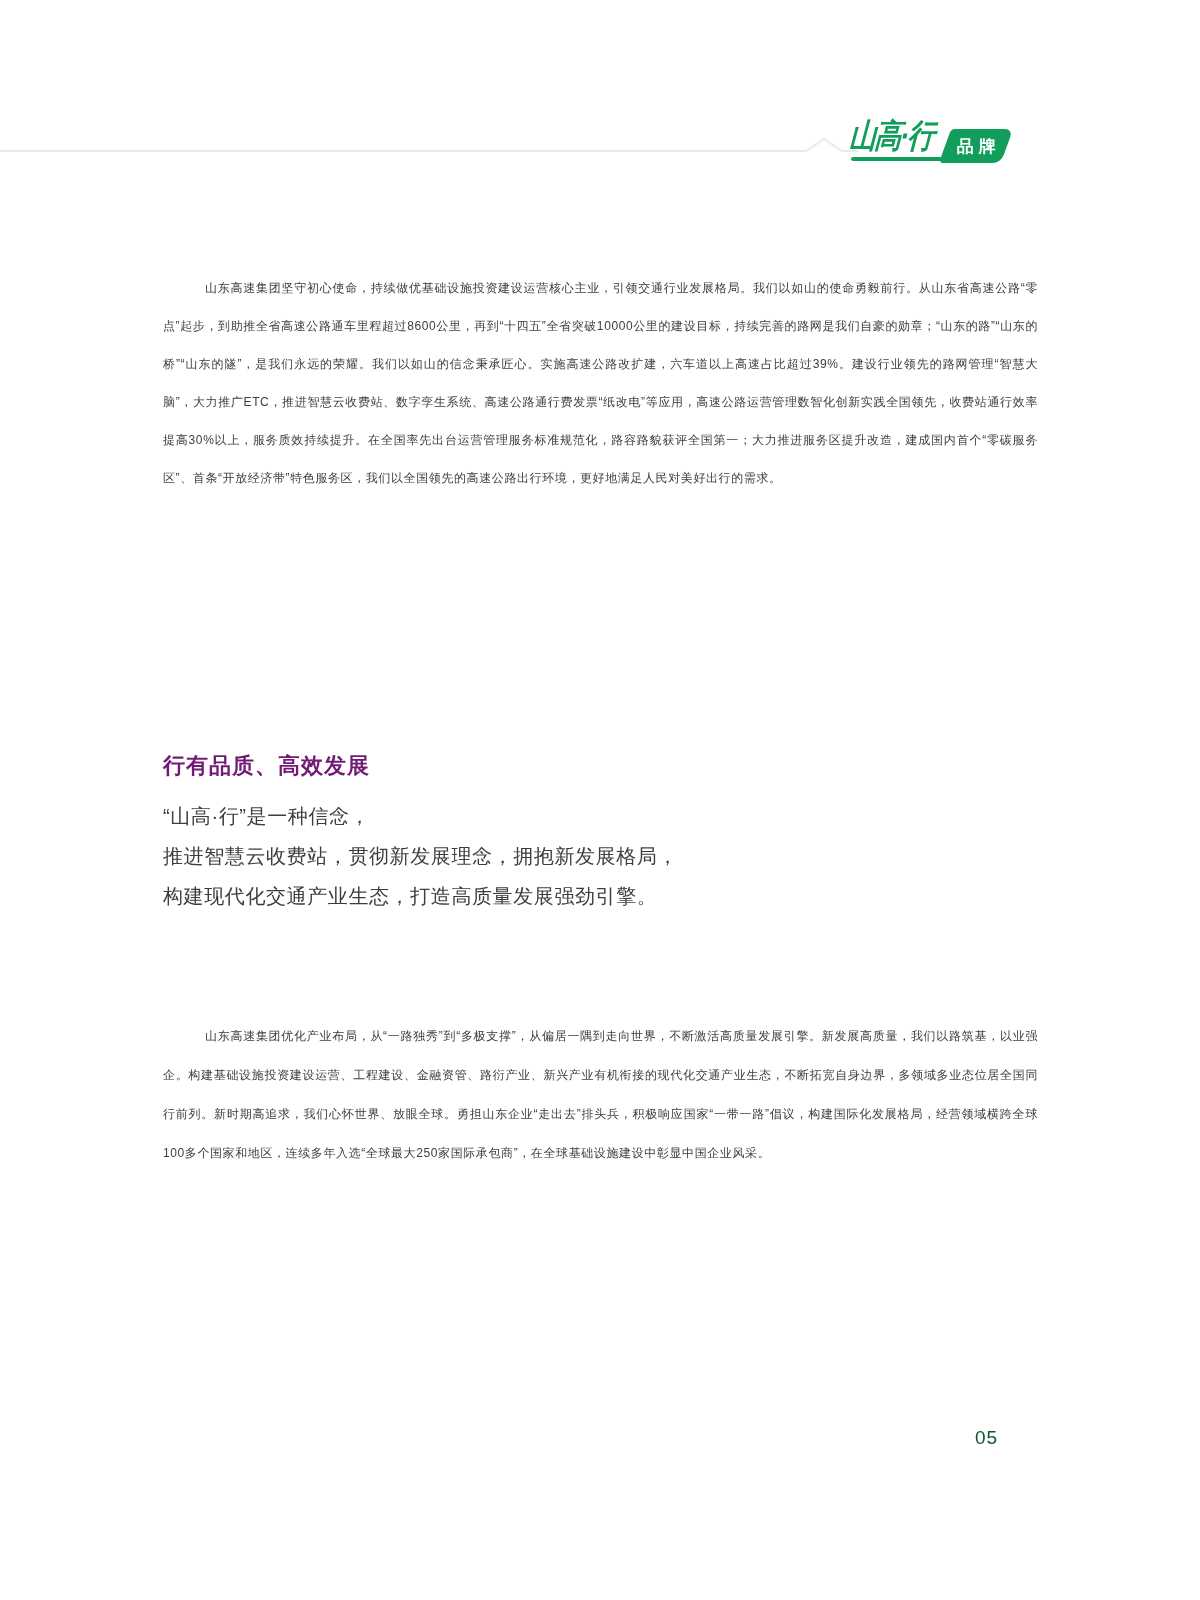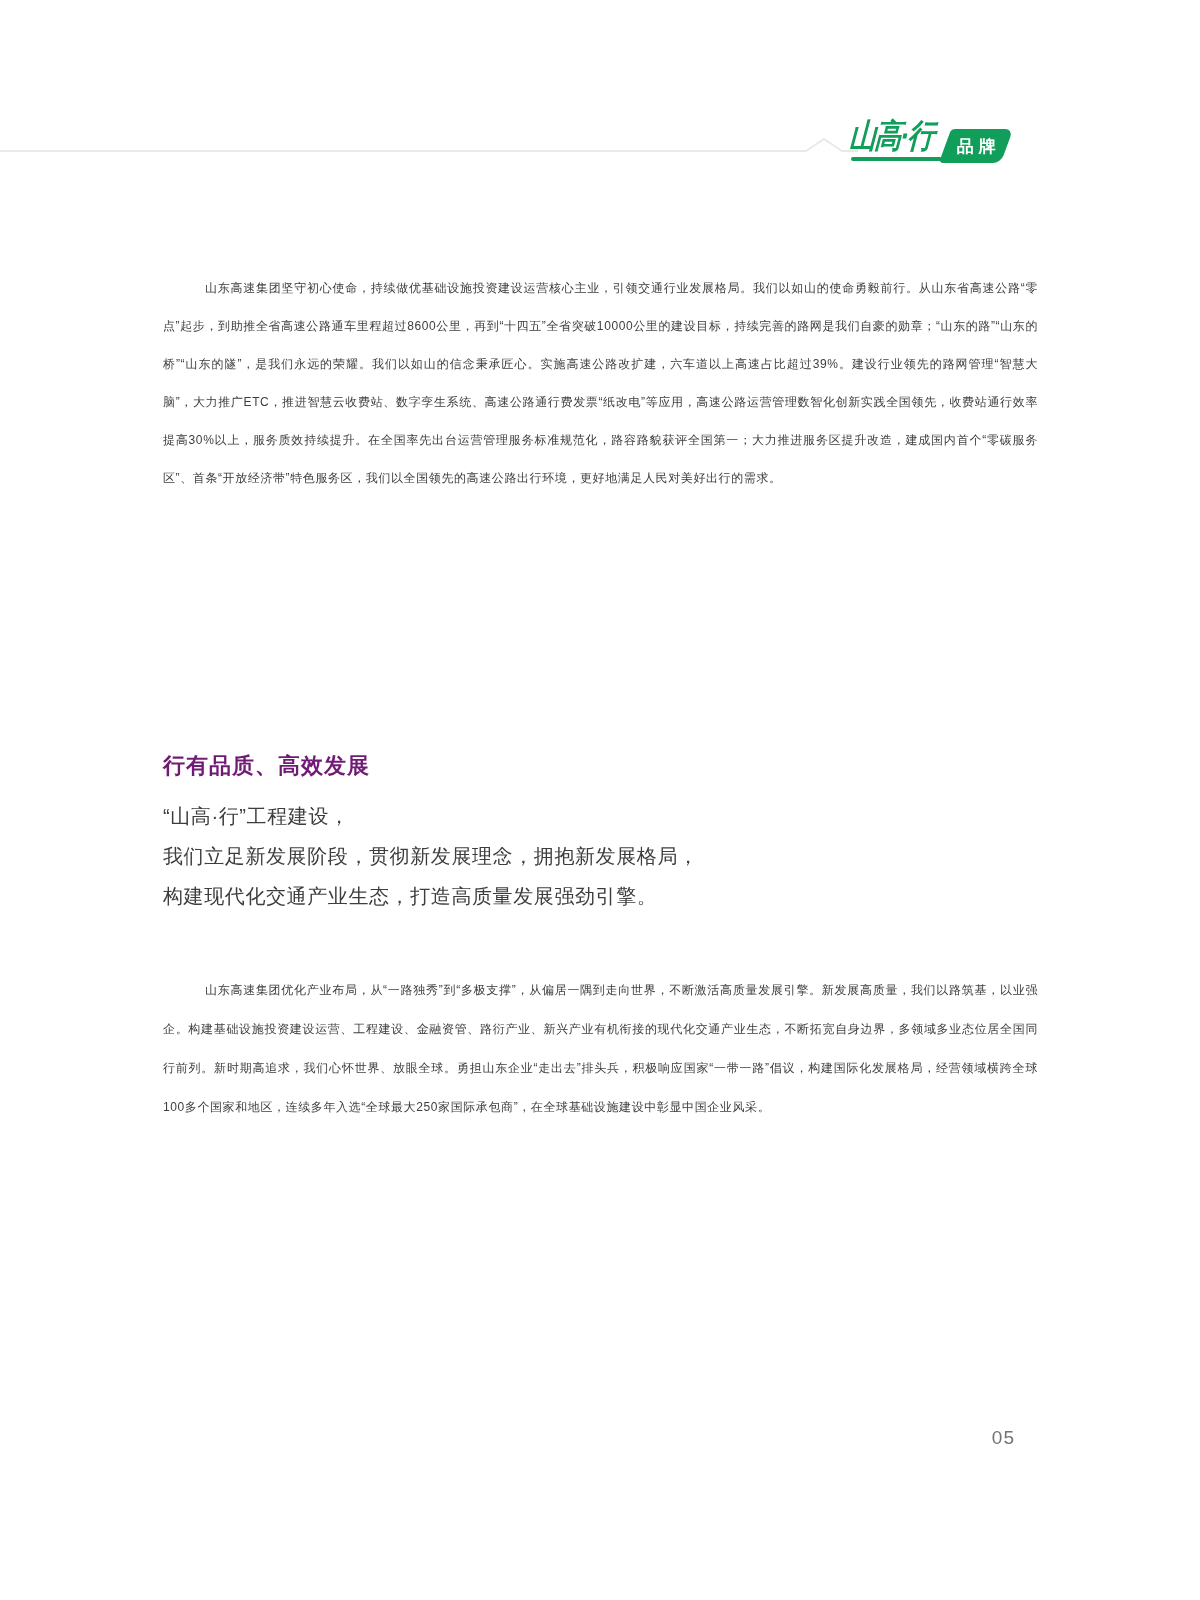--- a/index.html
+++ b/index.html
@@ -65,21 +65,21 @@
     left: 163px;
     width: 875px;
     margin: 0;
     font-size: 12px;
     letter-spacing: 0.6px;
     color: #3d3d3d;
     text-align: justify;
     text-indent: 42px;
   }
   .para1 { top: 269px; line-height: 38px; }
-  .para2 { top: 971px; line-height: 39px; }
+  .para2 { top: 1017px; line-height: 39px; }
 
   .section-heading {
     position: absolute;
     left: 163px; top: 751px;
     margin: 0;
     font-size: 22px;
     font-weight: 700;
     letter-spacing: 1px;
     color: #701a75;
   }
@@ -92,24 +92,23 @@
     line-height: 40px;
     letter-spacing: 0.6px;
     color: #3d3d3d;
   }
   .quote-line { white-space: nowrap; }
 
   .page-number {
     position: absolute;
     left: 975px; top: 1427px;
     width: 40px;
-    text-align: right;
     font-size: 19px;
     letter-spacing: 1px;
-    color: #737373;
+    color: #14532d;
   }
 </style>
 </head>
 <body>
 
 <div class="page">
 
   <svg class="header-line-svg" viewBox="0 0 1200 180" xmlns="http://www.w3.org/2000/svg">
     <path d="M0 151 L806 151 L824 139 L842 151 L858 151" fill="none" stroke="#e4ece5" stroke-width="2"></path>
   </svg>
@@ -118,22 +117,22 @@
   <div class="logo-underline"></div>
   <div class="brand-badge">
     <span class="brand-badge-label">品牌</span>
   </div>
 
   <p class="body-para para1">山东高速集团坚守初心使命，持续做优基础设施投资建设运营核心主业，引领交通行业发展格局。我们以如山的使命勇毅前行。从山东省高速公路“零点”起步，到助推全省高速公路通车里程超过8600公里，再到“十四五”全省突破10000公里的建设目标，持续完善的路网是我们自豪的勋章；“山东的路”“山东的桥”“山东的隧”，是我们永远的荣耀。我们以如山的信念秉承匠心。实施高速公路改扩建，六车道以上高速占比超过39%。建设行业领先的路网管理“智慧大脑”，大力推广ETC，推进智慧云收费站、数字孪生系统、高速公路通行费发票“纸改电”等应用，高速公路运营管理数智化创新实践全国领先，收费站通行效率提高30%以上，服务质效持续提升。在全国率先出台运营管理服务标准规范化，路容路貌获评全国第一；大力推进服务区提升改造，建成国内首个“零碳服务区”、首条“开放经济带”特色服务区，我们以全国领先的高速公路出行环境，更好地满足人民对美好出行的需求。</p>
 
   <h2 class="section-heading">行有品质、高效发展</h2>
 
   <div class="quote-block">
-    <div class="quote-line">“山高·行”工程建设，</div>
-    <div class="quote-line">我们立足新发展阶段，贯彻新发展理念，拥抱新发展格局，</div>
+    <div class="quote-line">“山高·行”是一种信念，</div>
+    <div class="quote-line">推进智慧云收费站，贯彻新发展理念，拥抱新发展格局，</div>
     <div class="quote-line">构建现代化交通产业生态，打造高质量发展强劲引擎。</div>
   </div>
 
   <p class="body-para para2">山东高速集团优化产业布局，从“一路独秀”到“多极支撑”，从偏居一隅到走向世界，不断激活高质量发展引擎。新发展高质量，我们以路筑基，以业强企。构建基础设施投资建设运营、工程建设、金融资管、路衍产业、新兴产业有机衔接的现代化交通产业生态，不断拓宽自身边界，多领域多业态位居全国同行前列。新时期高追求，我们心怀世界、放眼全球。勇担山东企业“走出去”排头兵，积极响应国家“一带一路”倡议，构建国际化发展格局，经营领域横跨全球100多个国家和地区，连续多年入选“全球最大250家国际承包商”，在全球基础设施建设中彰显中国企业风采。</p>
 
   <div class="page-number">05</div>
 
 </div>
 
 </body></html>

